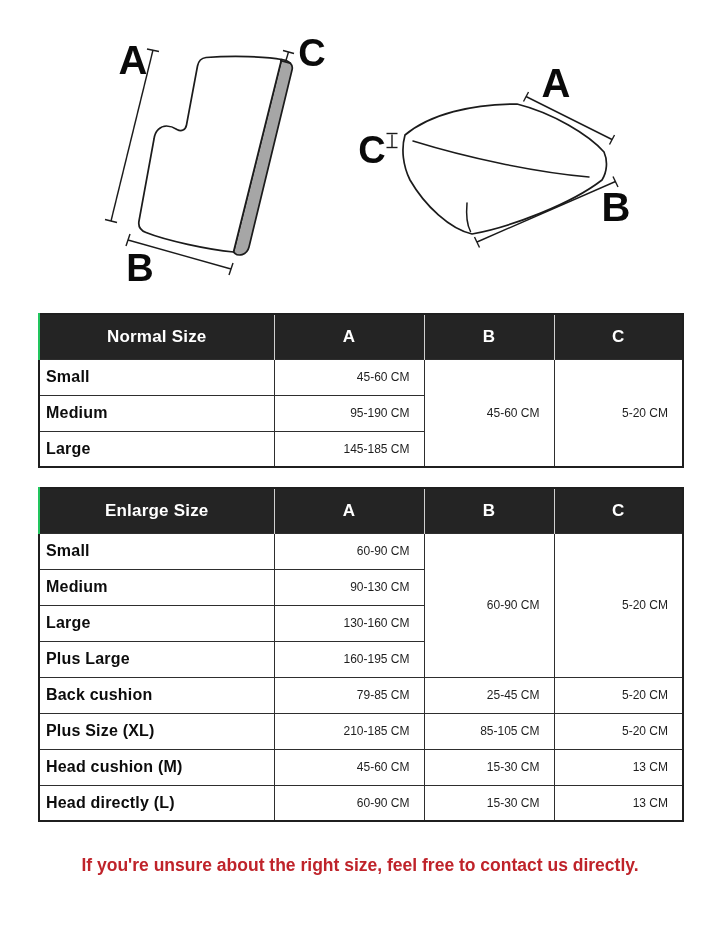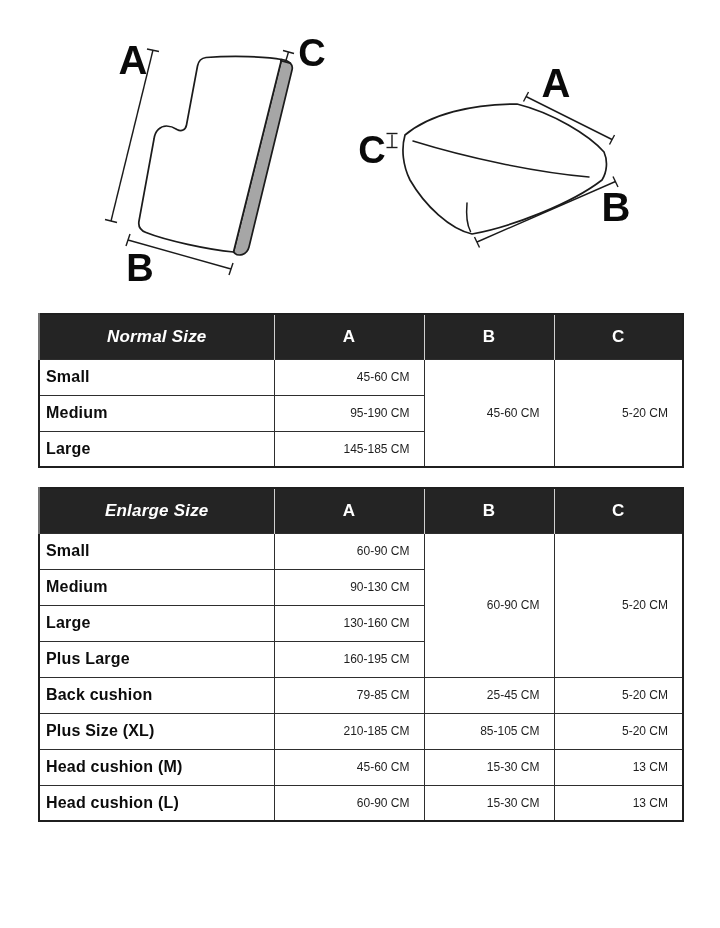--- a/index.html
+++ b/index.html
@@ -18,21 +18,21 @@
   }
   table.t1 { margin-top: 13px; }
   table.t2 { margin-top: 19px; }
   col.c1 { width: 235px; } col.c2 { width: 150px; }
   col.c3 { width: 130px; } col.c4 { width: 129px; }
   th {
     background: #242424; color: #ffffff; height: 45px;
     font-size: 17px; font-weight: 700; text-align: center;
     letter-spacing: 0.2px; border-left: 1px solid #cfcfcf;
   }
-  th:first-child { border-left: 2px solid #737373; font-style: italic; }
+  th:first-child { border-left: 2px solid #22c55e; }
   td {
     border: 1px solid #2e2e2e; height: 36px; background: #ffffff;
     font-size: 12px; color: #1e1e1e;
   }
   td.size {
     text-align: left; padding-left: 6px; font-weight: 700;
     font-size: 16px; color: #0c0c0c; letter-spacing: 0.2px;
   }
   td.val { text-align: right; padding-right: 14px; }
   .note {
@@ -185,22 +185,23 @@
         <td class="val">85-105 CM</td>
         <td class="val">5-20 CM</td>
       </tr>
       <tr>
         <td class="size">Head cushion (M)</td>
         <td class="val">45-60 CM</td>
         <td class="val">15-30 CM</td>
         <td class="val">13 CM</td>
       </tr>
       <tr>
-        <td class="size">Head cushion (L)</td>
+        <td class="size">Head directly (L)</td>
         <td class="val">60-90 CM</td>
         <td class="val">15-30 CM</td>
         <td class="val">13 CM</td>
       </tr>
     </tbody>
   </table>
 
+  <div class="note">If you're unsure about the right size, feel free to contact us directly.</div>
 
 </div>
 
 </body></html>

